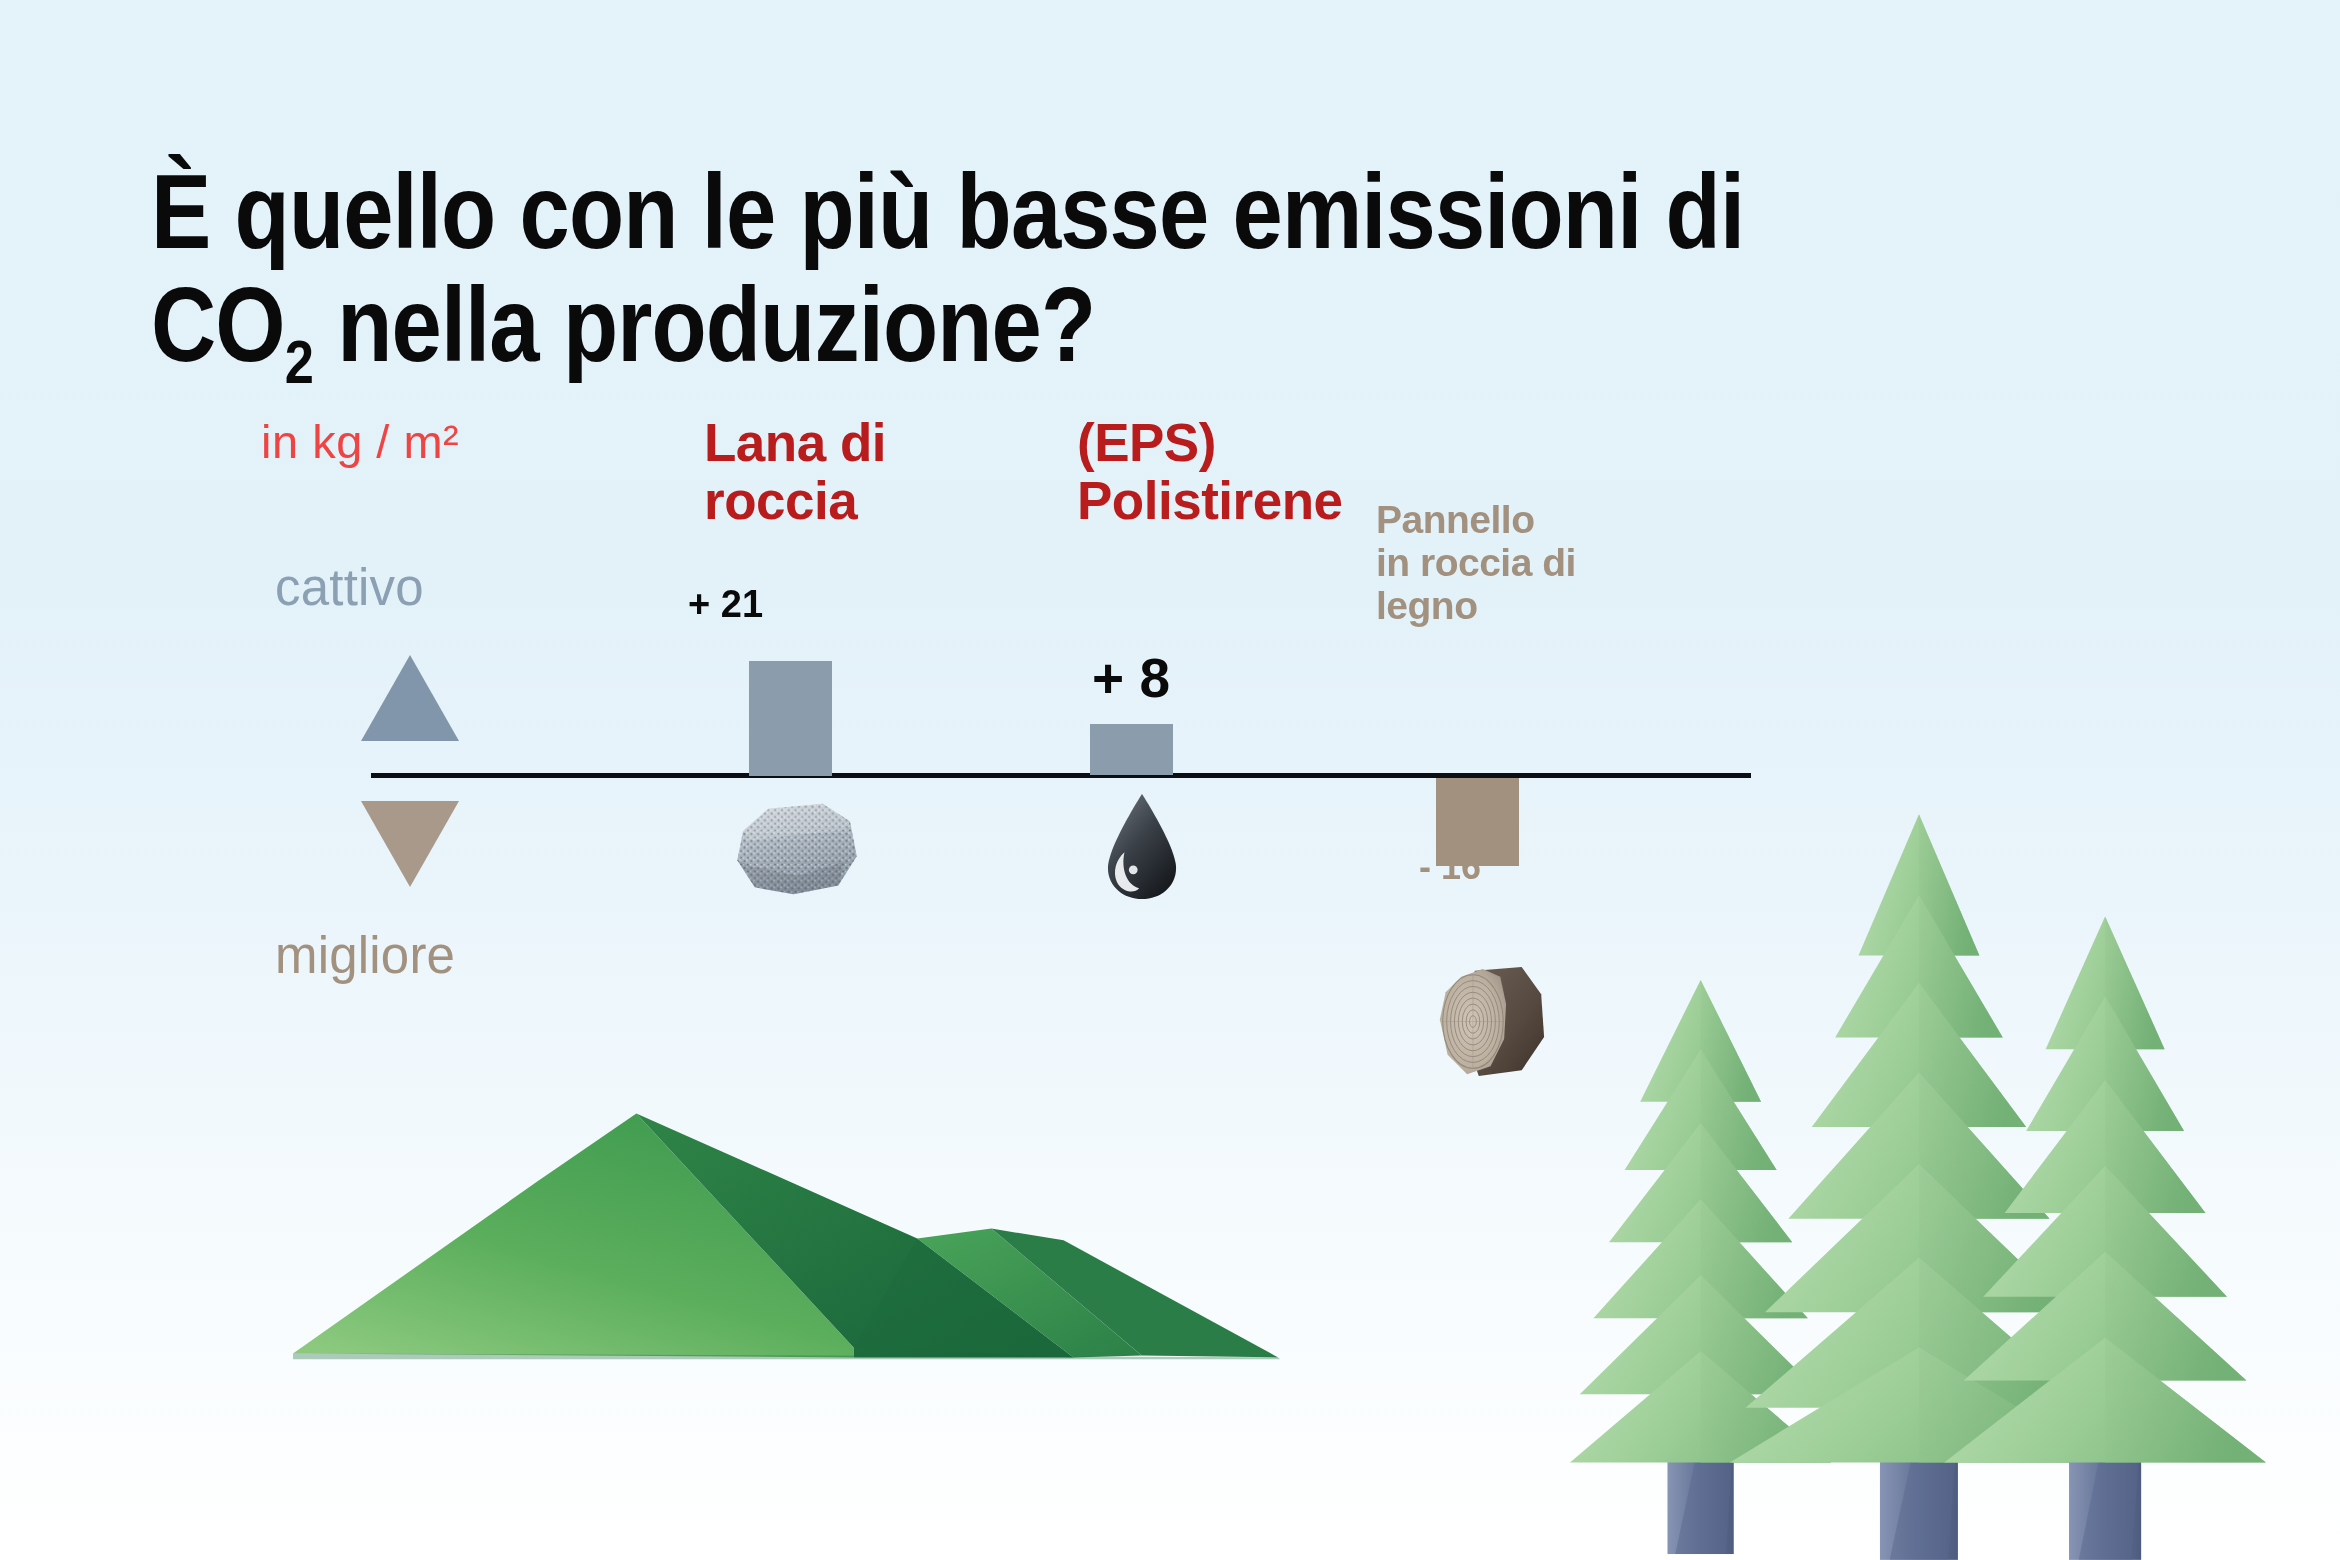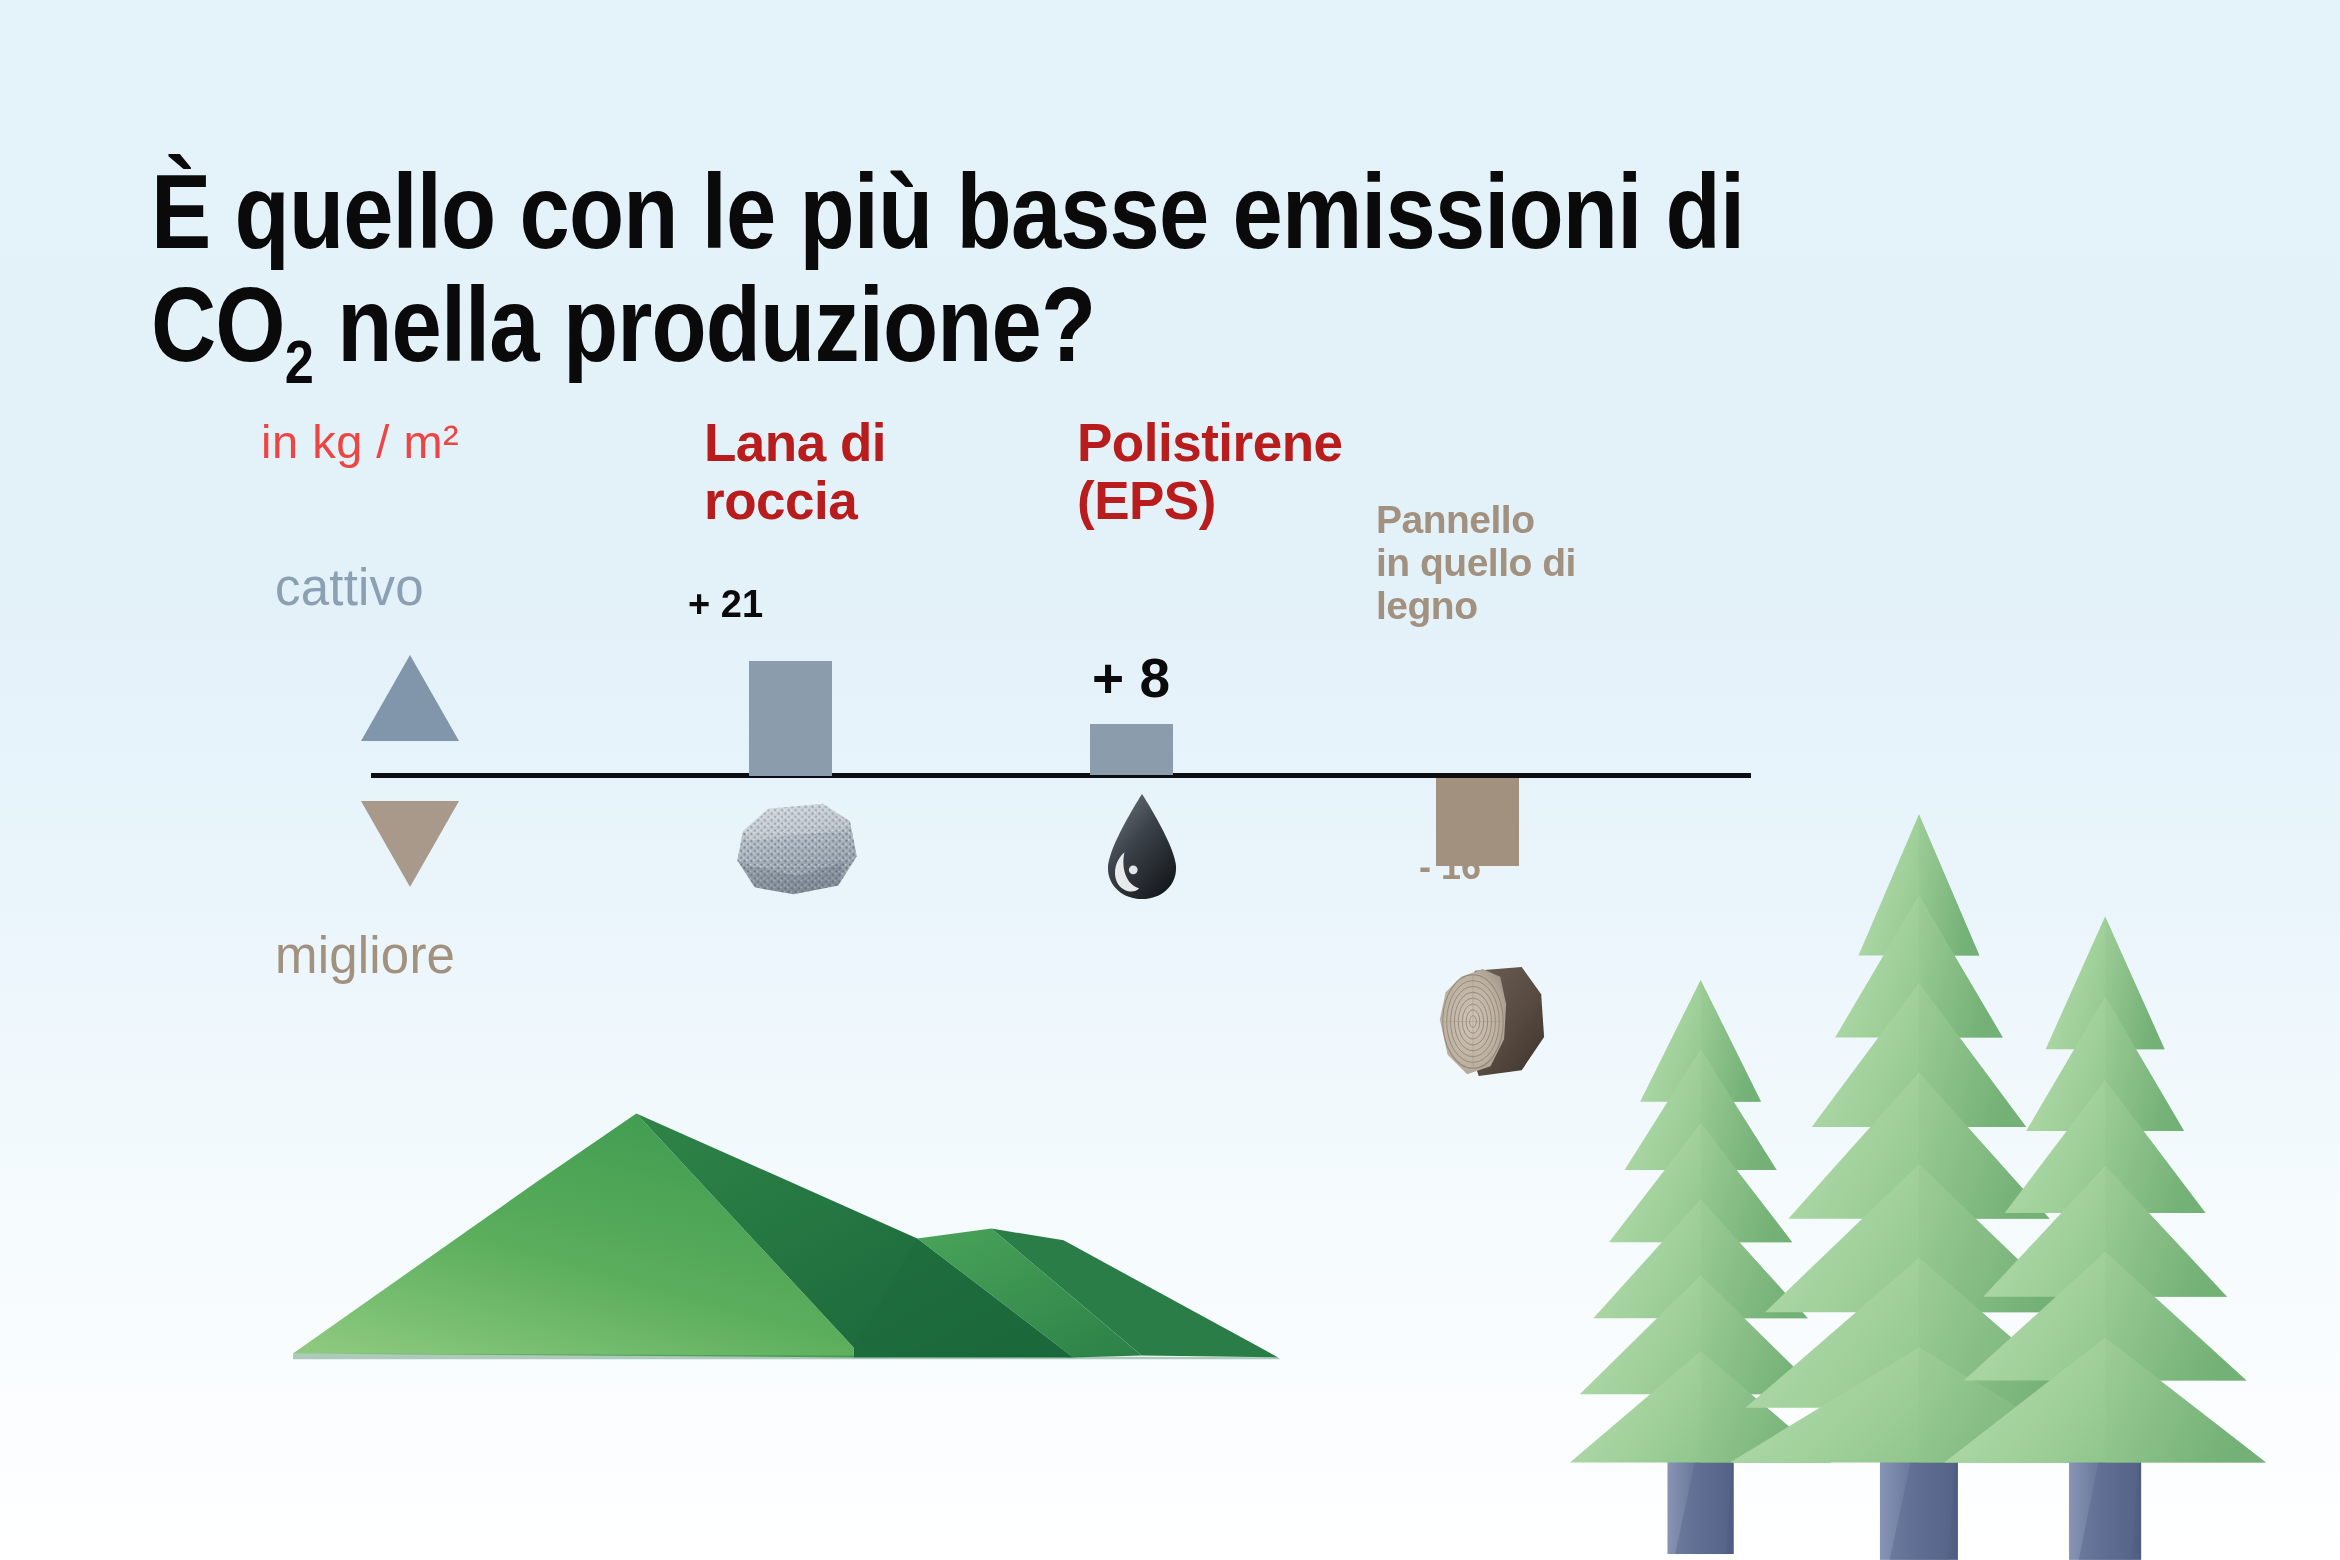--- a/index.html
+++ b/index.html
@@ -116,22 +116,22 @@
         </pattern>
       </defs>
       <path d="M14,34 L40,11 L96,6 L124,24 L131,60 L112,90 L66,99 L26,92 L8,64 Z" fill="url(#rockG)"></path>
       <path d="M14,34 L40,11 L96,6 L124,24 L131,60 L112,90 L66,99 L26,92 L8,64 Z" fill="url(#speck)" opacity="0.95"></path>
       <path d="M14,34 L40,11 L96,6 L124,24 L120,33 L58,39 L20,44 Z" fill="#ffffff" opacity="0.16"></path>
       <path d="M112,90 L66,99 L26,92 L8,64 L22,70 L70,80 L118,66 Z" fill="#4b555f" opacity="0.18"></path>
     </svg>
   </div>
 
   <div class="series-label dark" style="left:1077px;top:414px;font-size:53px;">
+    <div>(EPS)</div>
     <div>Polistirene</div>
-    <div>(EPS)</div>
   </div>
   <div class="value dark" style="left:1092px;top:646px;font-size:55px;">+ 8</div>
   <div class="bar pos" style="left:1090px;top:724px;width:83px;height:51px;"></div>
 
   <div class="icon-wrap" style="left:1104px;top:792px;">
     <svg width="76" height="109" viewBox="0 0 78 112">
       <defs>
         <linearGradient id="oilG" x1="0.15" y1="0" x2="0.9" y2="1">
           <stop offset="0%" stop-color="#6b7179"></stop>
           <stop offset="42%" stop-color="#3b4148"></stop>
@@ -139,21 +139,21 @@
         </linearGradient>
       </defs>
       <path d="M39,2 C39,2 74,56 74,78 C74,97 58,110 39,110 C20,110 4,97 4,78 C4,56 39,2 39,2 Z" fill="url(#oilG)"></path>
       <path d="M21,62 C12,70 9,82 13,92 C18,103 31,105 36,99 C24,96 17,80 21,62 Z" fill="#f7fafc" opacity="0.92"></path>
       <circle cx="30" cy="80" r="4.5" fill="#f7fafc" opacity="0.9"></circle>
     </svg>
   </div>
 
   <div class="series-label tan" style="left:1376px;top:499px;font-size:39px;">
     <div>Pannello</div>
-    <div>in quello di</div>
+    <div>in roccia di</div>
     <div>legno</div>
   </div>
   <div class="bar neg" style="left:1436px;top:778px;width:83px;height:88px;"></div>
   <div class="value tan" style="left:1419px;top:846px;font-size:36px;">- 16</div>
 
   <div class="icon-wrap" style="left:1432px;top:965px;">
     <svg width="117" height="115" viewBox="0 0 120 118">
       <defs>
         <linearGradient id="barkG" x1="0" y1="0" x2="1" y2="1">
           <stop offset="0%" stop-color="#6d6057"></stop>

